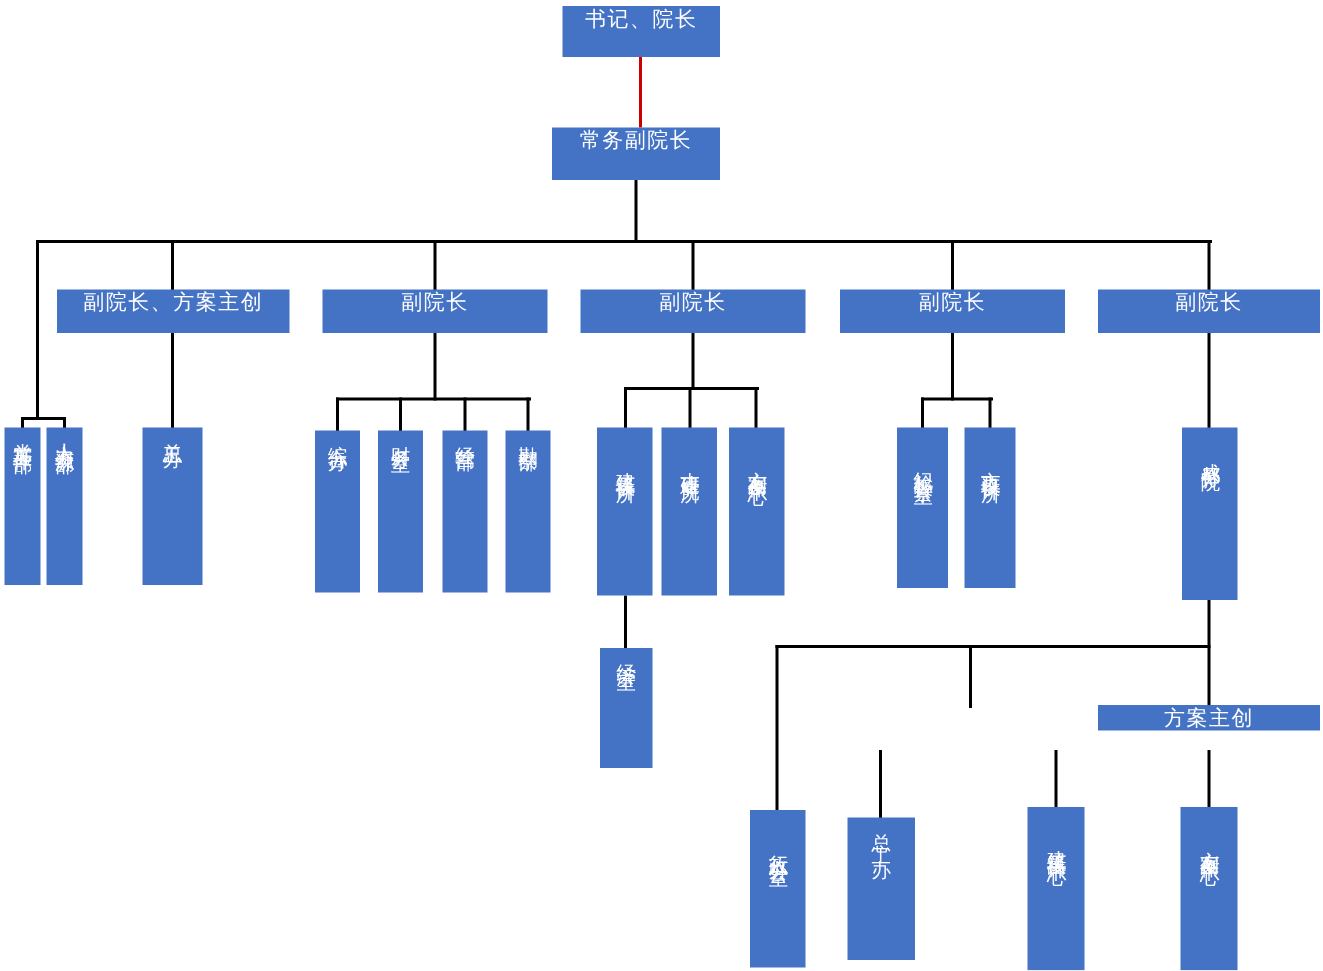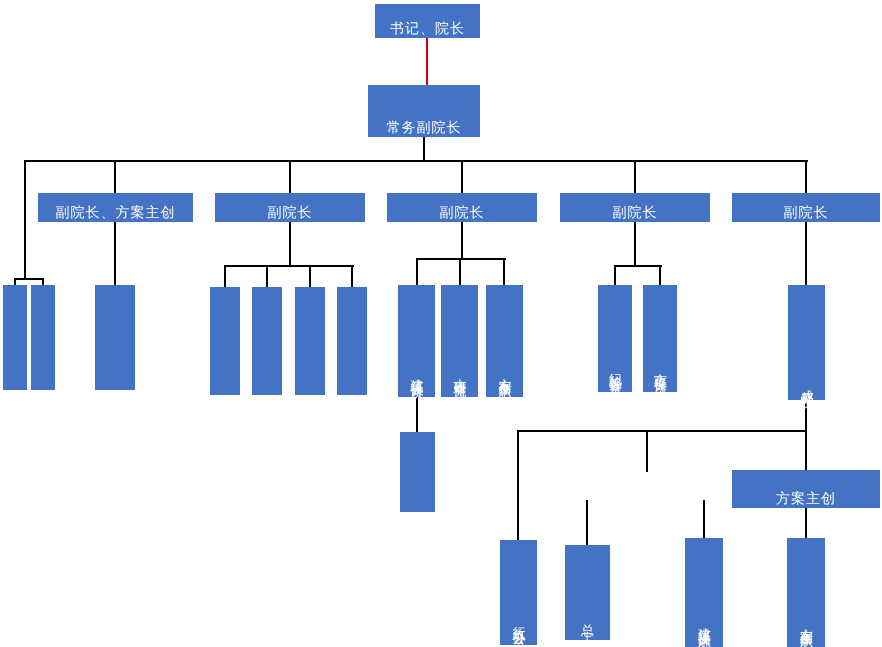--- a/index.html
+++ b/index.html
@@ -8,21 +8,21 @@
     position:relative;
     width:882px; height:647px;
     background:#ffffff;
     font-family:"Liberation Sans", sans-serif;
     overflow:hidden;
   }
   .hbox, .vbox {
     position:absolute;
     background:var(--box,#4472C4);
     color:var(--text,#ffffff);
-    display:flex; align-items:flex-end; justify-content:center;
+    display:flex; align-items:flex-start; justify-content:center;
     text-align:center;
   }
   .hbox { font-size:14px; letter-spacing:1px; white-space:nowrap; }
   .vbox .txt {
     writing-mode:vertical-rl;
     text-orientation:upright;
     font-size:13px;
     letter-spacing:2px;
     line-height:17px;
   }
@@ -80,21 +80,21 @@
   <div class="hl" style="left:517px;top:430px;width:290px;"></div>
   <div class="vl" style="left:517px;top:430px;height:112px;"></div>
   <div class="vl" style="left:646px;top:430px;height:42px;"></div>
   <div class="vl" style="left:586px;top:500px;height:47px;"></div>
   <div class="vl" style="left:703px;top:500px;height:40px;"></div>
   <div class="vl" style="left:805px;top:500px;height:40px;"></div>
 
   <div class="hbox" style="left:375px;top:4px;width:105px;height:34px;">
     <span>书记、院长</span>
   </div>
-  <div class="hbox" style="left:368px;top:85px;width:112px;height:52px;">
+  <div class="hbox" style="left:368px;top:85px;width:112px;height:35px;">
     <span>常务副院长</span>
   </div>
 
   <div class="vbox" style="left:3px;top:285px;width:24px;height:105px;">
     <span class="txt">党群工作部</span>
   </div>
   <div class="vbox" style="left:31px;top:285px;width:24px;height:105px;">
     <span class="txt">人力资源部</span>
   </div>
 
@@ -152,21 +152,21 @@
   </div>
 
   <div class="vbox v2b" style="left:788px;top:285px;width:37px;height:115px;">
     <span class="txt">成都分院</span>
   </div>
 
   <div class="vbox v2" style="left:500px;top:540px;width:37px;height:105px;">
     <span class="txt">行政办公室</span>
   </div>
 
-  <div class="hbox" style="left:732px;top:470px;width:148px;height:38px;">
+  <div class="hbox" style="left:732px;top:470px;width:148px;height:17px;">
     <span>方案主创</span>
   </div>
 
   <div class="vbox vspace" style="left:565px;top:545px;width:45px;height:95px;">
     <span class="txt">总工办</span>
   </div>
   <div class="vbox v2" style="left:685px;top:538px;width:38px;height:109px;">
     <span class="txt">建筑设计中心</span>
   </div>
   <div class="vbox v2" style="left:787px;top:538px;width:38px;height:109px;">

